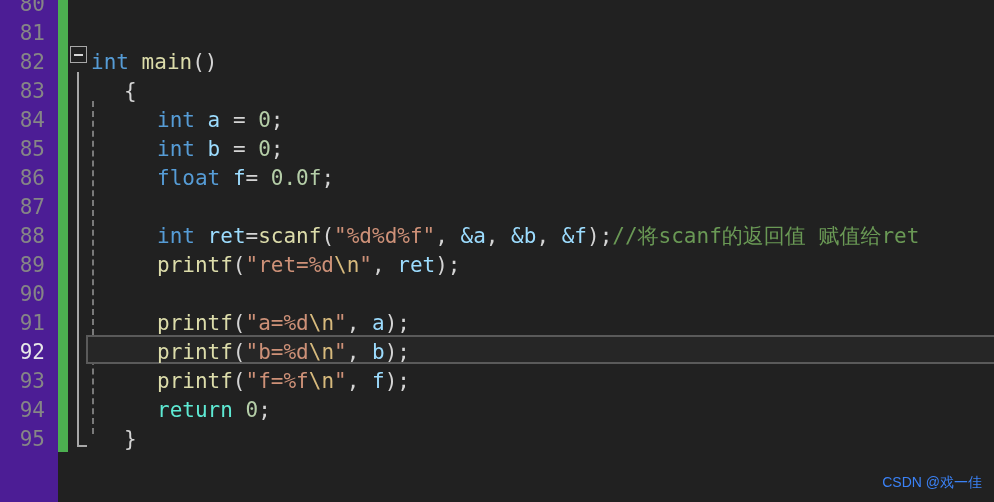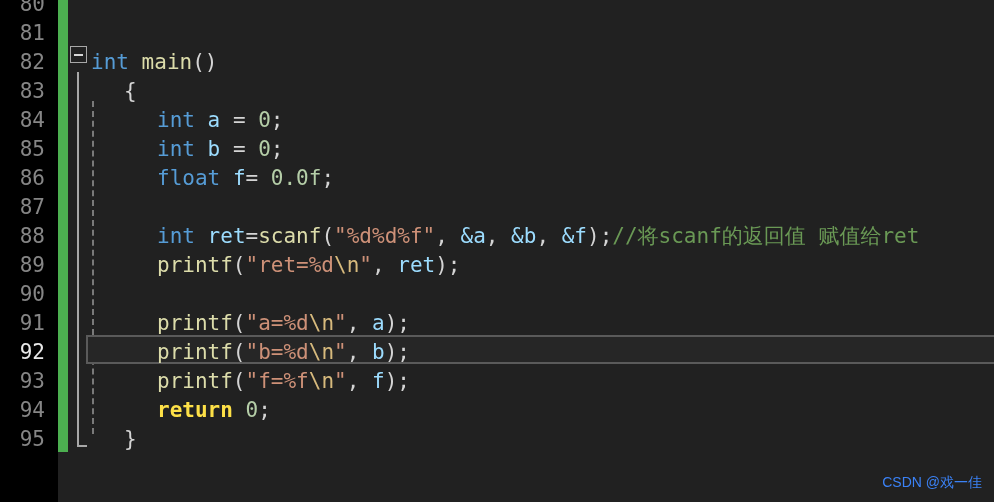--- a/index.html
+++ b/index.html
@@ -15,21 +15,21 @@
     overflow: hidden;
     font-family: "DejaVu Sans Mono", "Liberation Mono", monospace;
   }
 
   
   #gutter {
     position: absolute;
     left: 0; top: 0;
     width: 58px;
     height: 502px;
-    background: #000000;
+    background: #4c1d95;
   }
   .linenum {
     position: absolute;
     left: -13px;
     width: 58px;
     height: 29px;
     line-height: 29px;
     text-align: right;
     font-size: 21px;
     color: #868686;
@@ -125,21 +125,21 @@
     position: absolute;
     left: 0;
     height: 29px;
     line-height: 29px;
     font-size: 21px;
     white-space: pre;
     color: #d4d4d4;
   }
 
   .kw       { color: #569cd6; }           
-  .kwctl    { color: #fde047; font-weight: bold; }           
+  .kwctl    { color: #5eead4; }           
   .fn       { color: #dcdcaa; }           
   .var      { color: #9cdcfe; }           
   .num      { color: #b5cea8; }           
   .str      { color: #ce9178; }           
   .esc      { color: #d7ba7d; }           
   .punct    { color: #d4d4d4; }           
   .cmt      { color: #6a9955; }           
 
   
   .cmt { font-family: "DejaVu Sans Mono", "Liberation Mono", monospace; }

